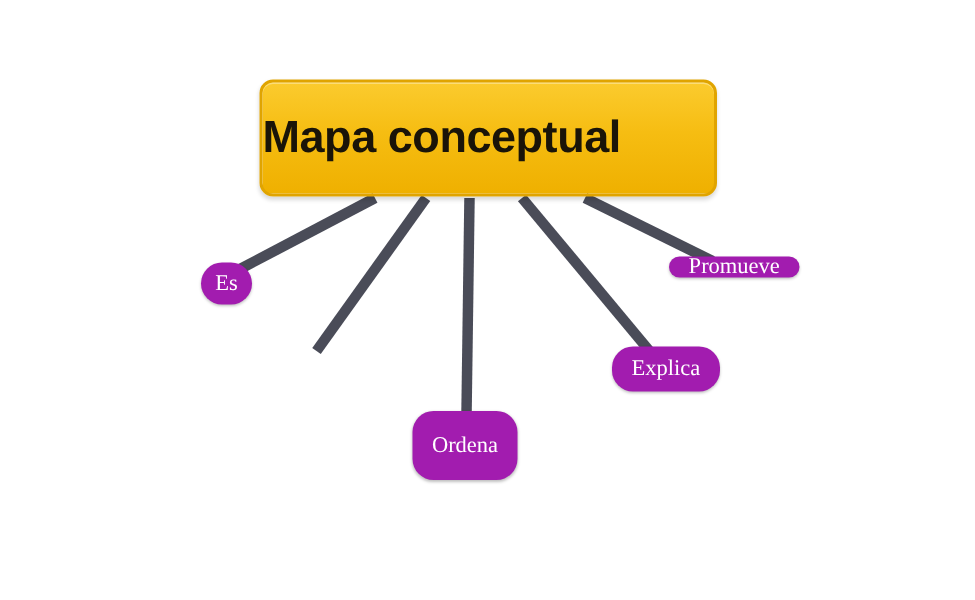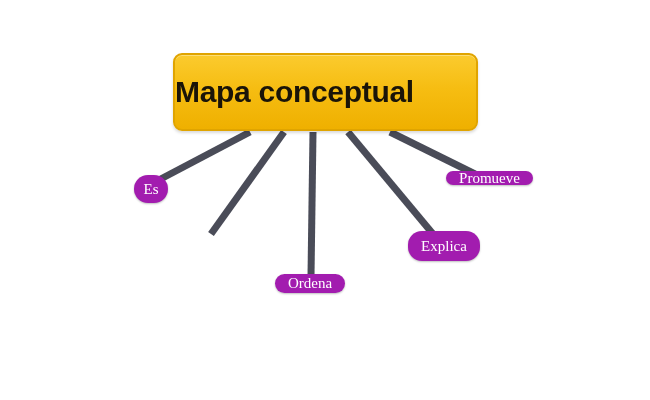--- a/index.html
+++ b/index.html
@@ -47,21 +47,21 @@
 
   <div class="title-box">
     <span class="title-text">Mapa conceptual</span>
   </div>
 
   <div class="node" style="left:134px; top:175px; width:34px; height:28px;">
     <span>Es</span>
   </div>
 
 
-  <div class="node" style="left:275px; top:274px; width:70px; height:19px;">
+  <div class="node" style="left:275px; top:274px; width:70px; height:46px;">
     <span>Ordena</span>
   </div>
 
   <div class="node" style="left:408px; top:231px; width:72px; height:30px;justify-content:center;">
     <span>Explica</span>
   </div>
 
   <div class="node" style="left:446px; top:171px; width:87px; height:14px;">
     <span>Promueve</span>
   </div>

